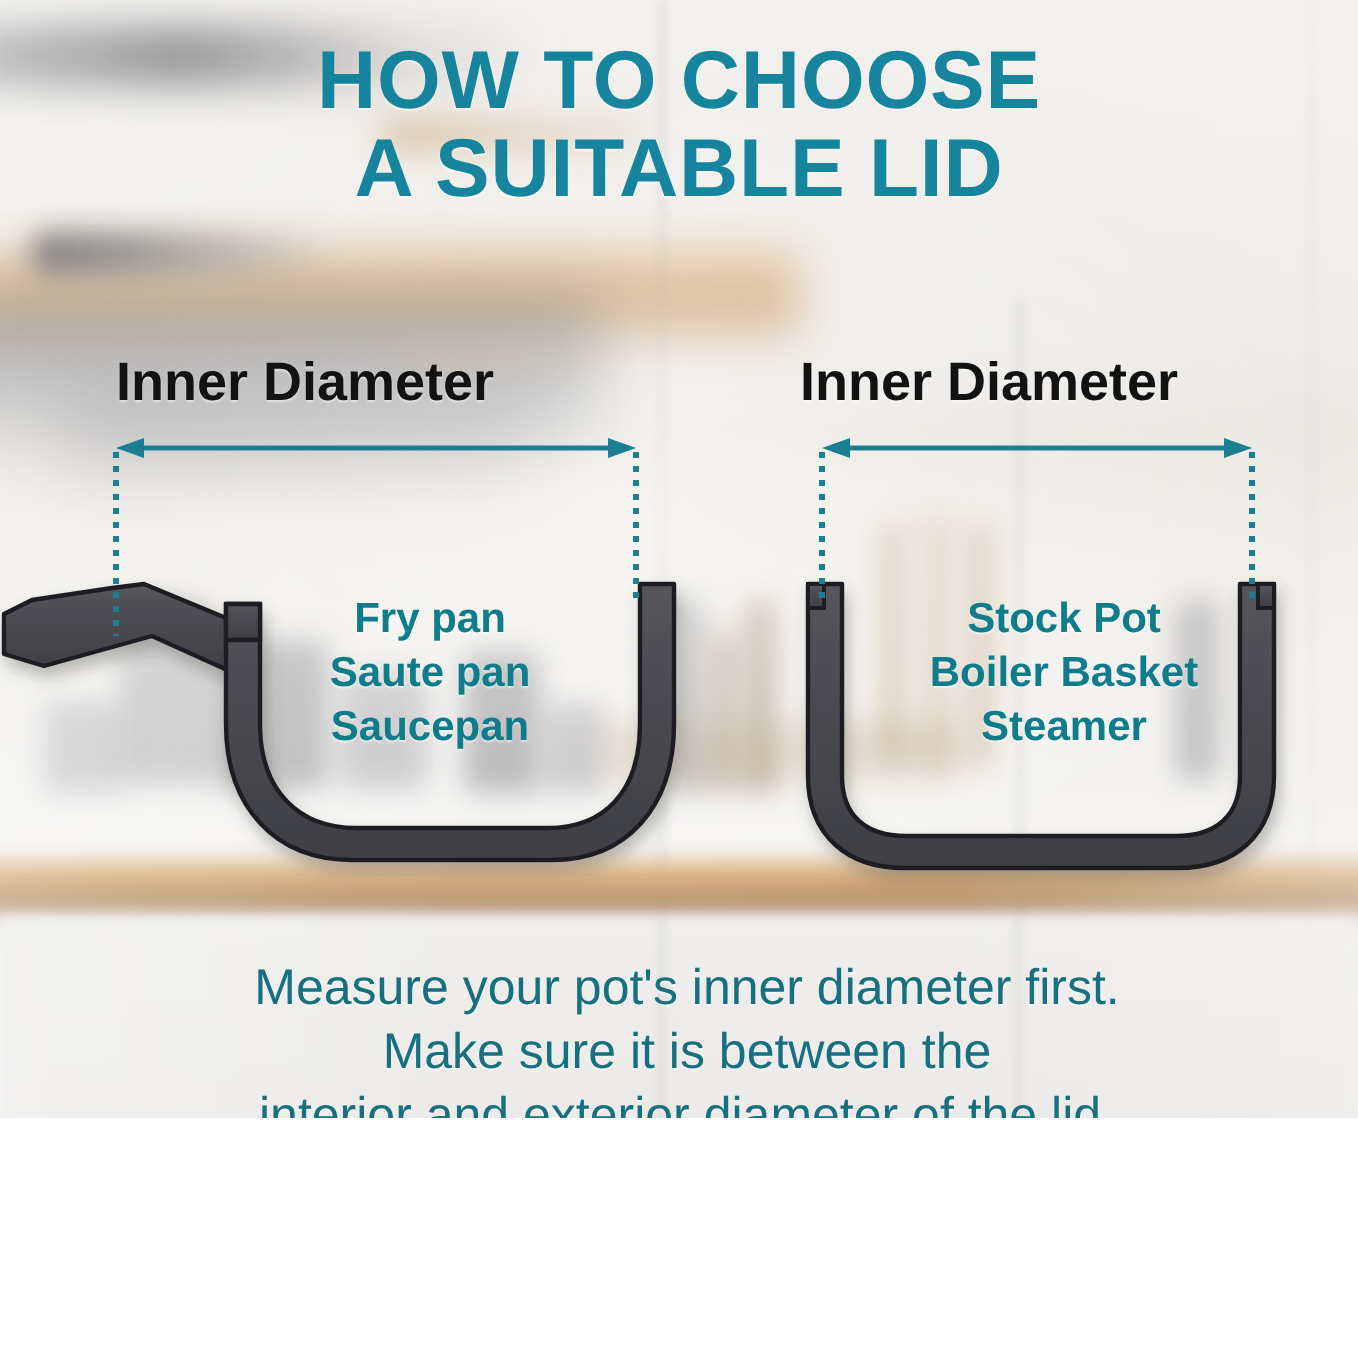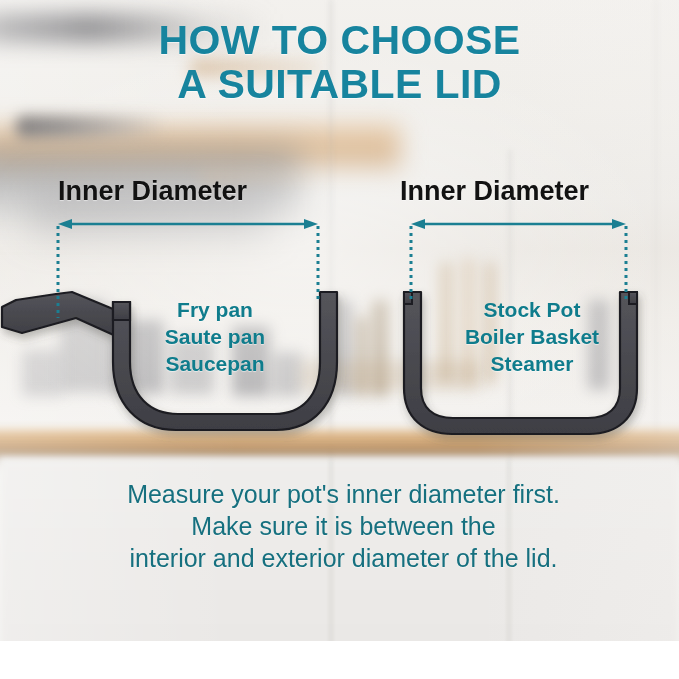--- a/index.html
+++ b/index.html
@@ -8,21 +8,21 @@
     padding: 0;
     background: #ffffff;
   }
   body {
     font-family: "Liberation Sans", sans-serif;
   }
 
   #infographic {
     position: relative;
     width: 679px;
-    height: 641px;
+    height: 559px;
     overflow: hidden;
     background: #bef264;
   }
 
   
   .bg-layer {
     position: absolute;
     inset: 0;
     overflow: hidden;
   }

